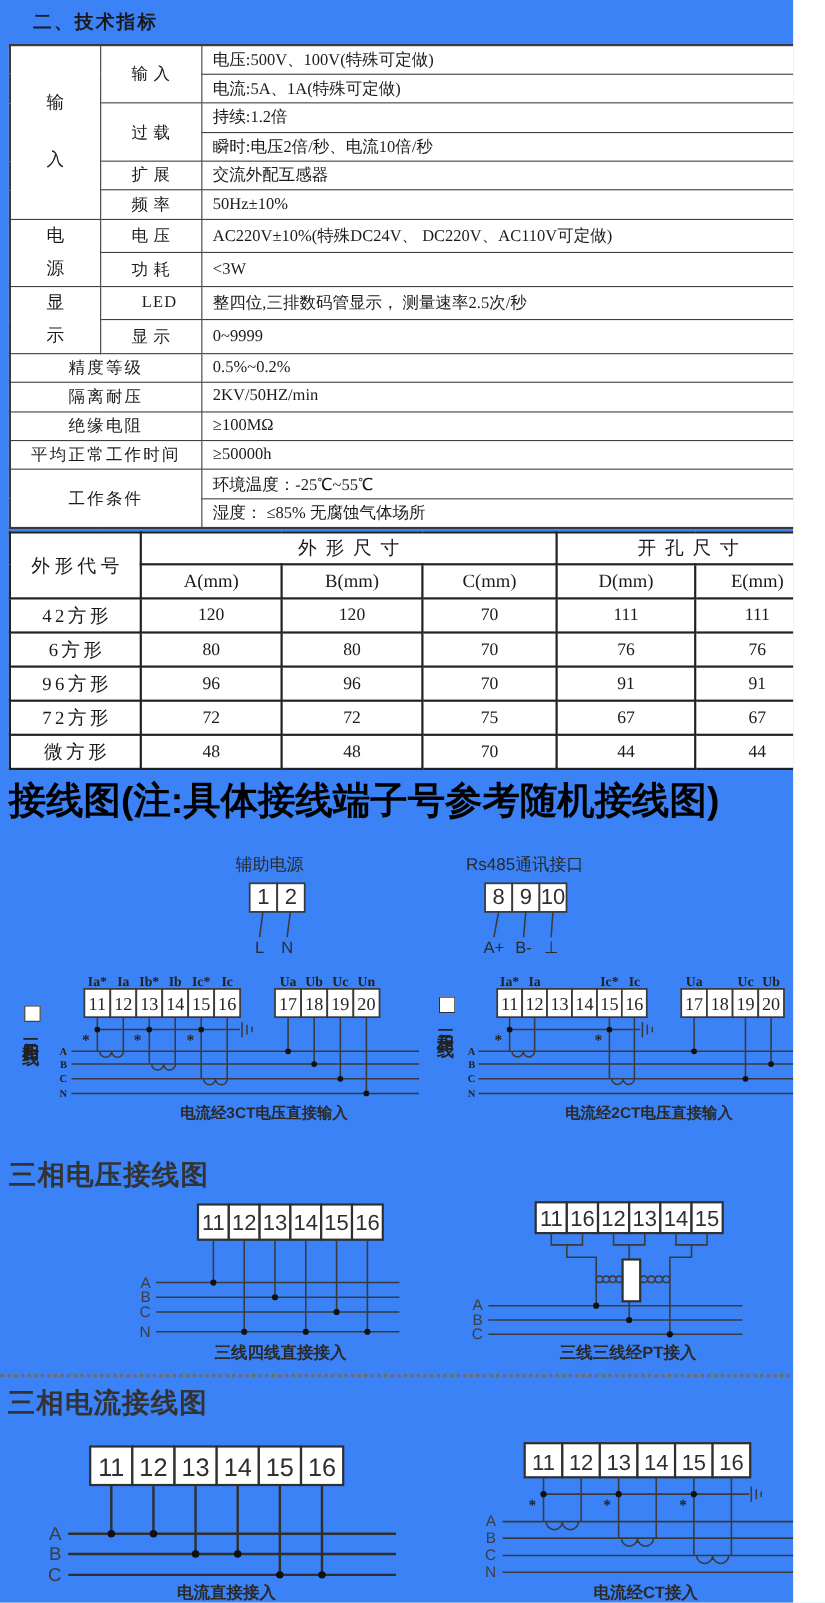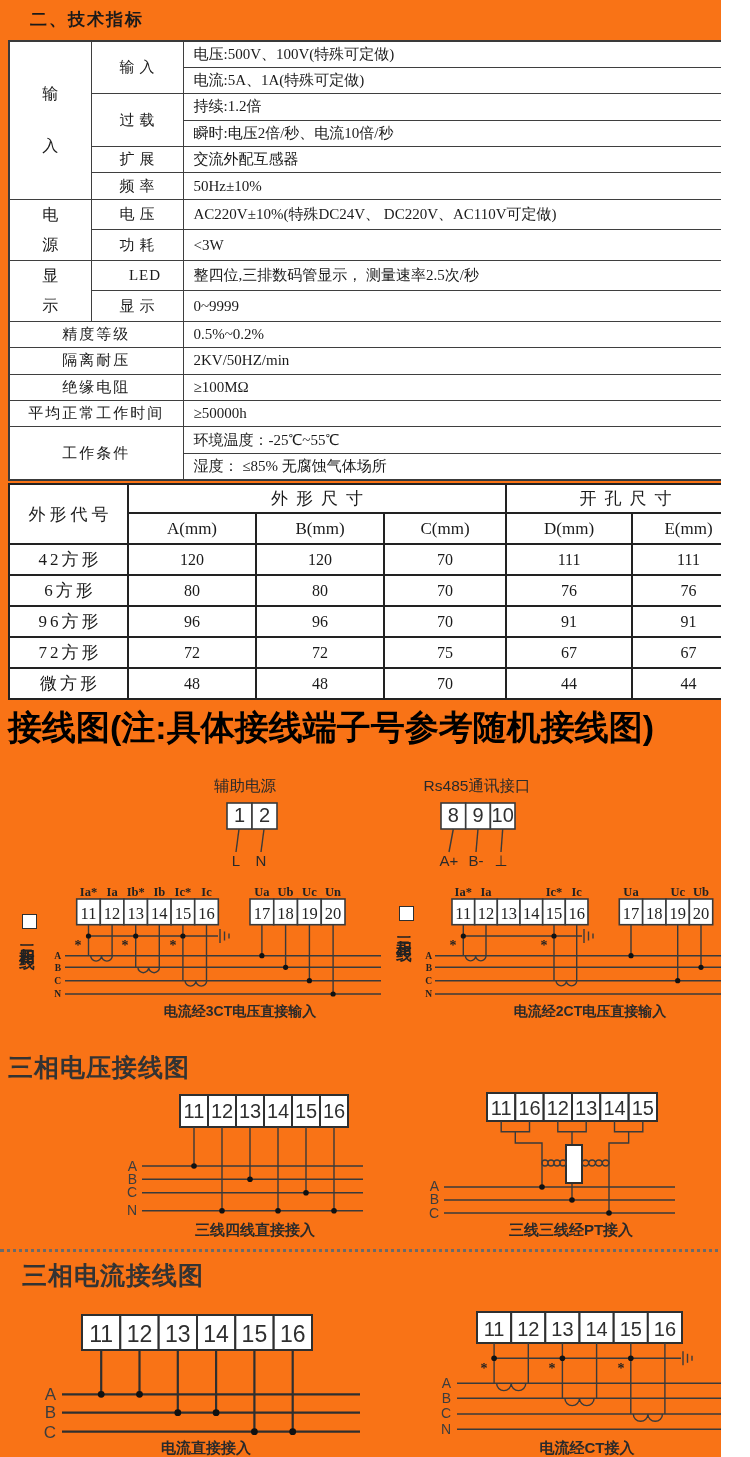--- a/index.html
+++ b/index.html
@@ -1,27 +1,27 @@
 <!DOCTYPE html>
 <html><head>
 <meta charset="utf-8">
 <style>
   html,body{margin:0;padding:0;background:#fff;}
-  #page{position:relative;width:721px;height:1457px;background:#f97316;overflow:hidden;
+  #page{position:relative;width:721px;height:1457px;background:#3b82f6;overflow:hidden;
         font-family:"Liberation Serif",serif;color:#1a1a1a;}
   .abs{position:absolute;}
 
   
   #doc-title{left:30px;top:8px;font-size:17px;font-weight:600;letter-spacing:2px;}
   #wiring-title{left:8px;top:705px;font-family:"Liberation Sans",sans-serif;
                 font-weight:700;font-size:34px;color:#000;white-space:nowrap;letter-spacing:0px;}
   .section-heading{font-family:"Liberation Sans",sans-serif;font-weight:700;font-size:25px;
                    color:#333;letter-spacing:1px;}
   #voltage-heading{left:8px;top:1051px;}
-  #current-heading{left:22px;top:1259px;}
+  #current-heading{left:7px;top:1259px;}
 
   
   table{border-collapse:collapse;position:absolute;table-layout:fixed;background:#fff;}
   #spec-table{left:8px;top:40px;width:738px;border:2px solid #3a3a3a;}
   #spec-table td{border:1.6px solid #3f3f3f;font-size:15px;padding:0;overflow:hidden;}
   #spec-table tr{height:26.4px;}
   #spec-table .val{text-align:left;padding-left:10px;margin-top:35px;}
   #spec-table .grp{white-space:pre-line;text-align:center;font-size:16px;}
   #spec-table .grp-big{line-height:52px;}
   #spec-table .grp-sm{line-height:30px;}

